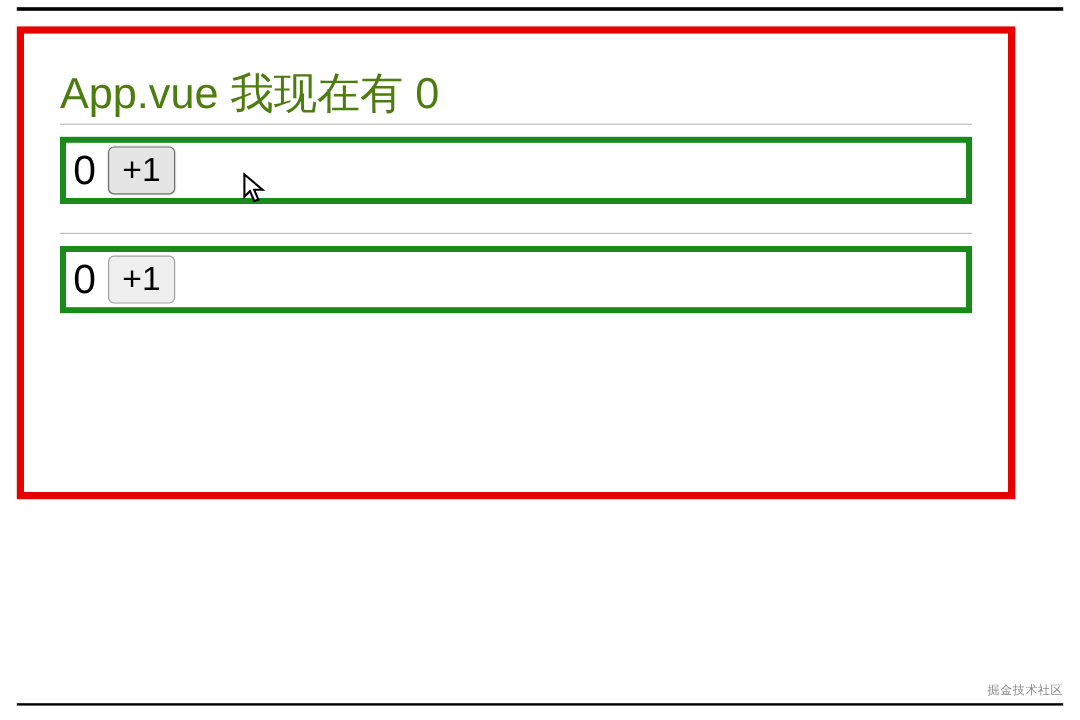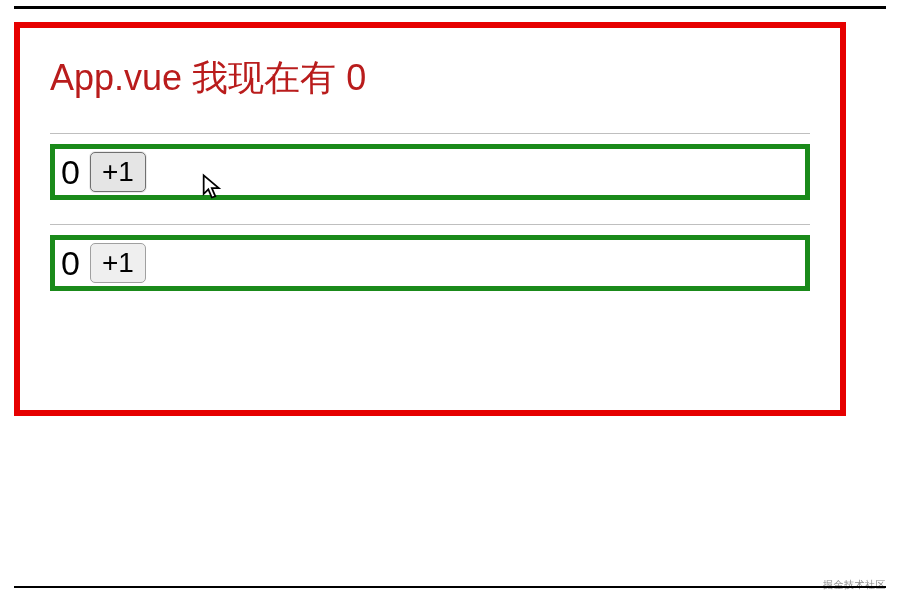--- a/index.html
+++ b/index.html
@@ -23,22 +23,21 @@
       top: 22px;
       left: 14px;
       width: 832px;
       height: 394px;
       border: 6px solid #e60000;
       padding: 26px 30px 10px 30px;
     }
     .heading {
       font-size: 36px;
       font-weight: 400;
-      color: #b91c1c;
-      margin-bottom: 30px;
+      color: #4d7c0f;
     }
     .hr {
       height: 1px;
       background: #bfbfbf;
       width: 100%;
       margin: 0 0 10px 0;
     }
     .counter-box {
       border: 5px solid #1a8a1a;
       height: 56px;
@@ -86,21 +85,21 @@
       position: absolute;
       left: 14px;
       right: 14px;
       bottom: 12px;
       height: 2px;
       background: #000;
     }
     .watermark {
       position: absolute;
       right: 14px;
-      bottom: 8px;
+      bottom: 18px;
       font-size: 10px;
       color: #8a8a8a;
       letter-spacing: 0.5px;
     }
   </style>
 </head>
 <body>
 
 <div class="top-rule"></div>
 

